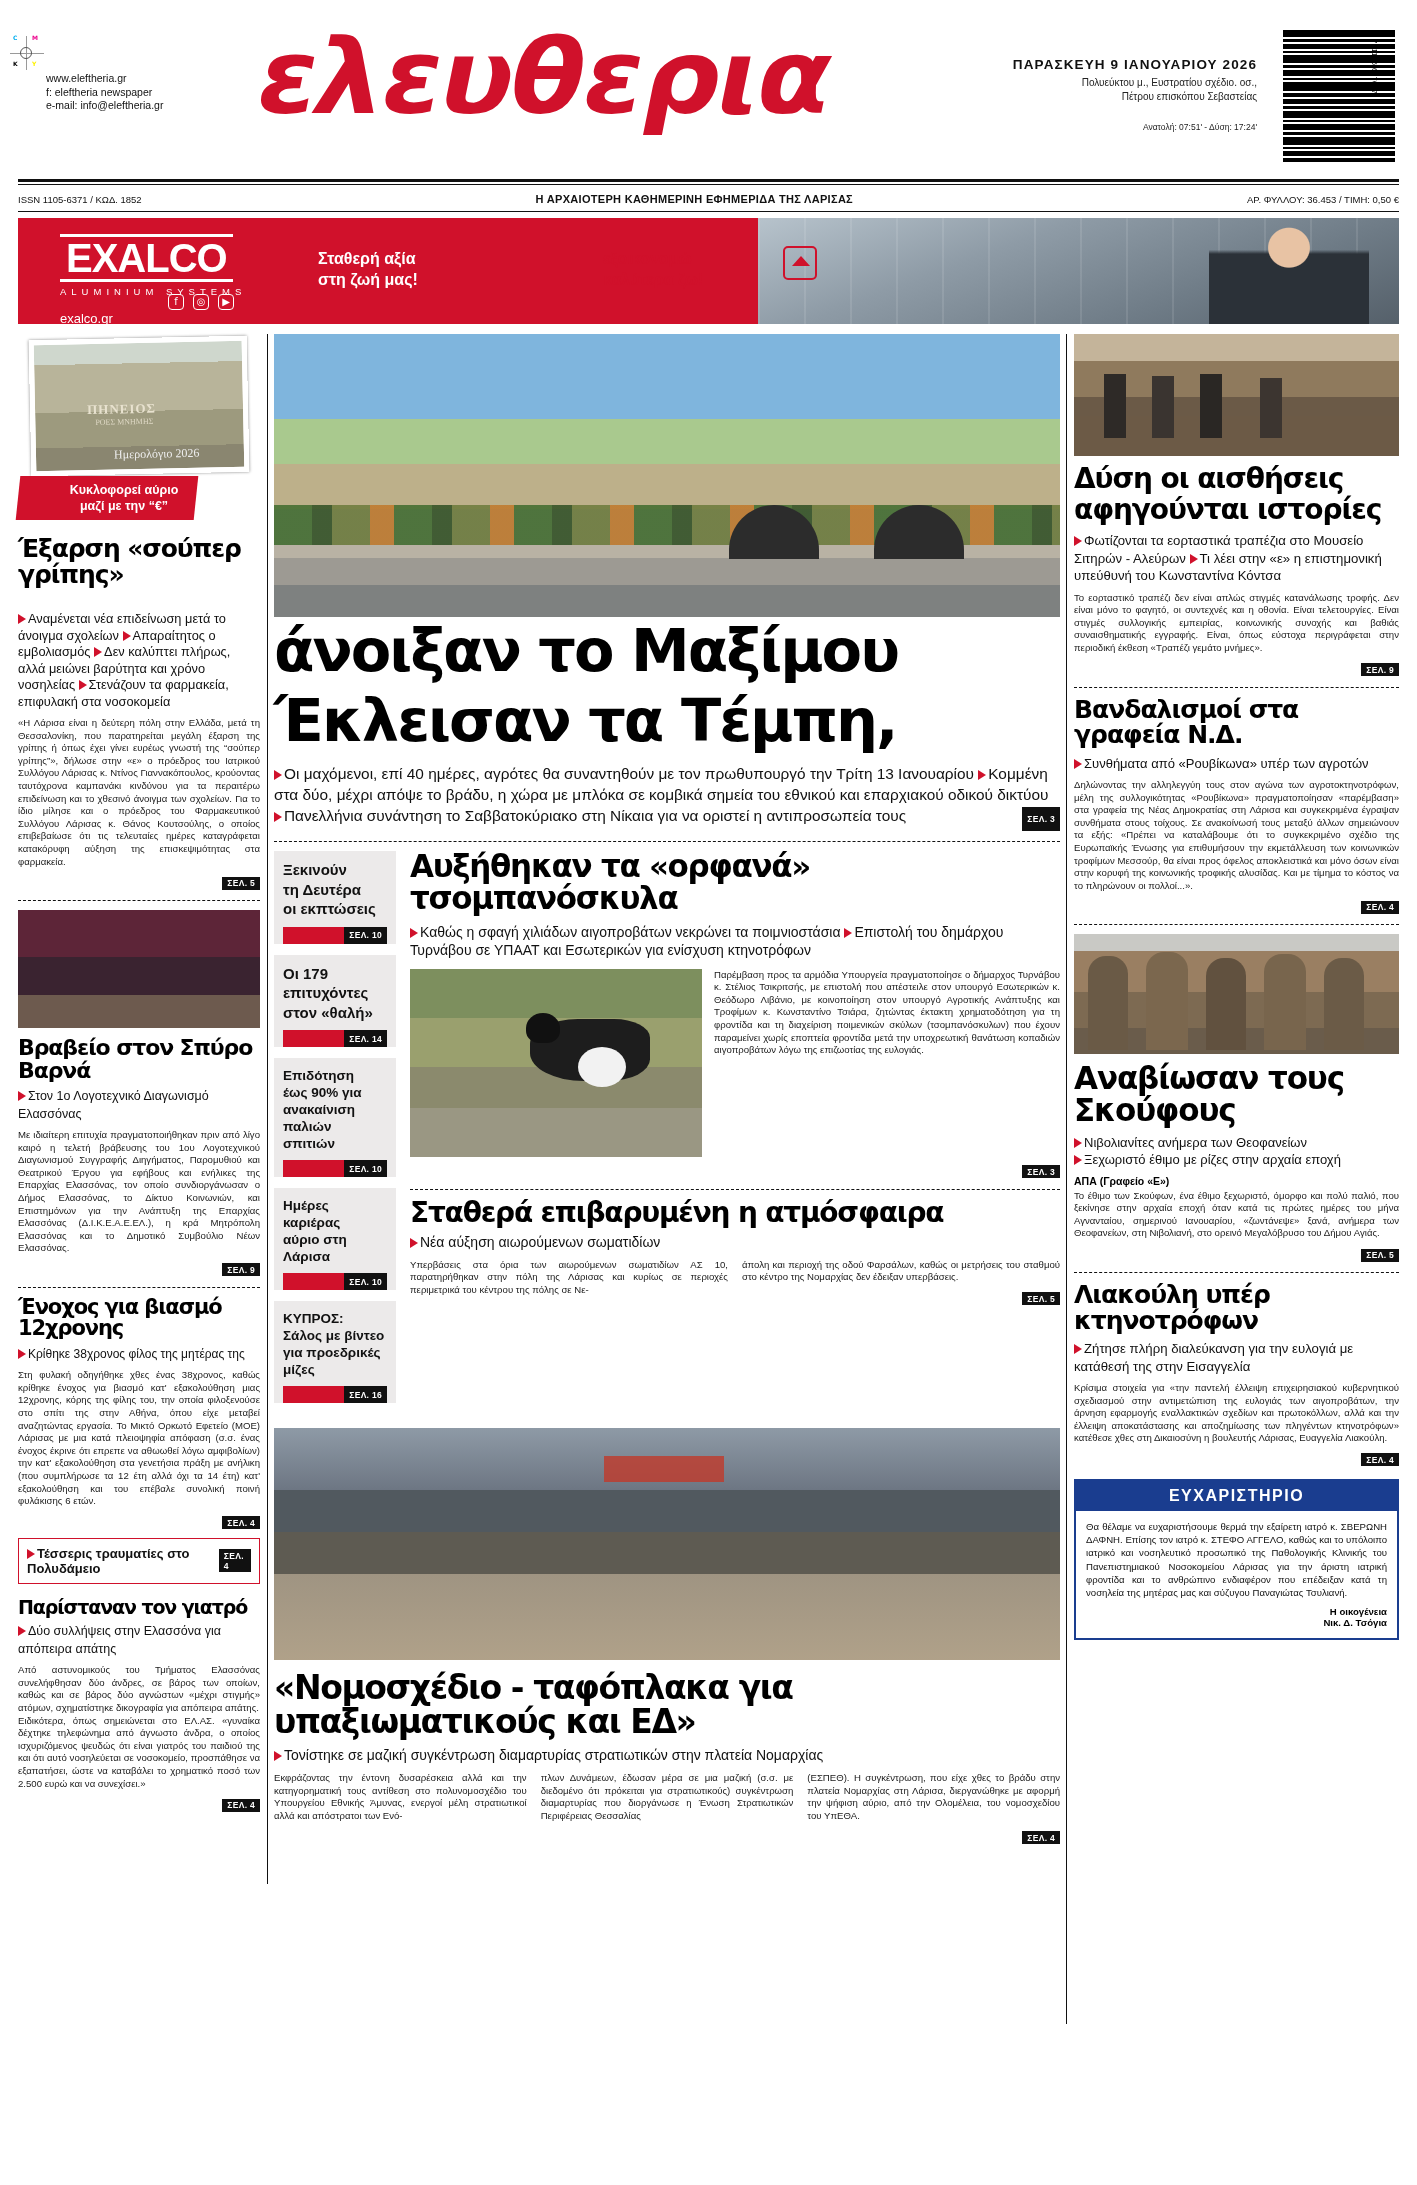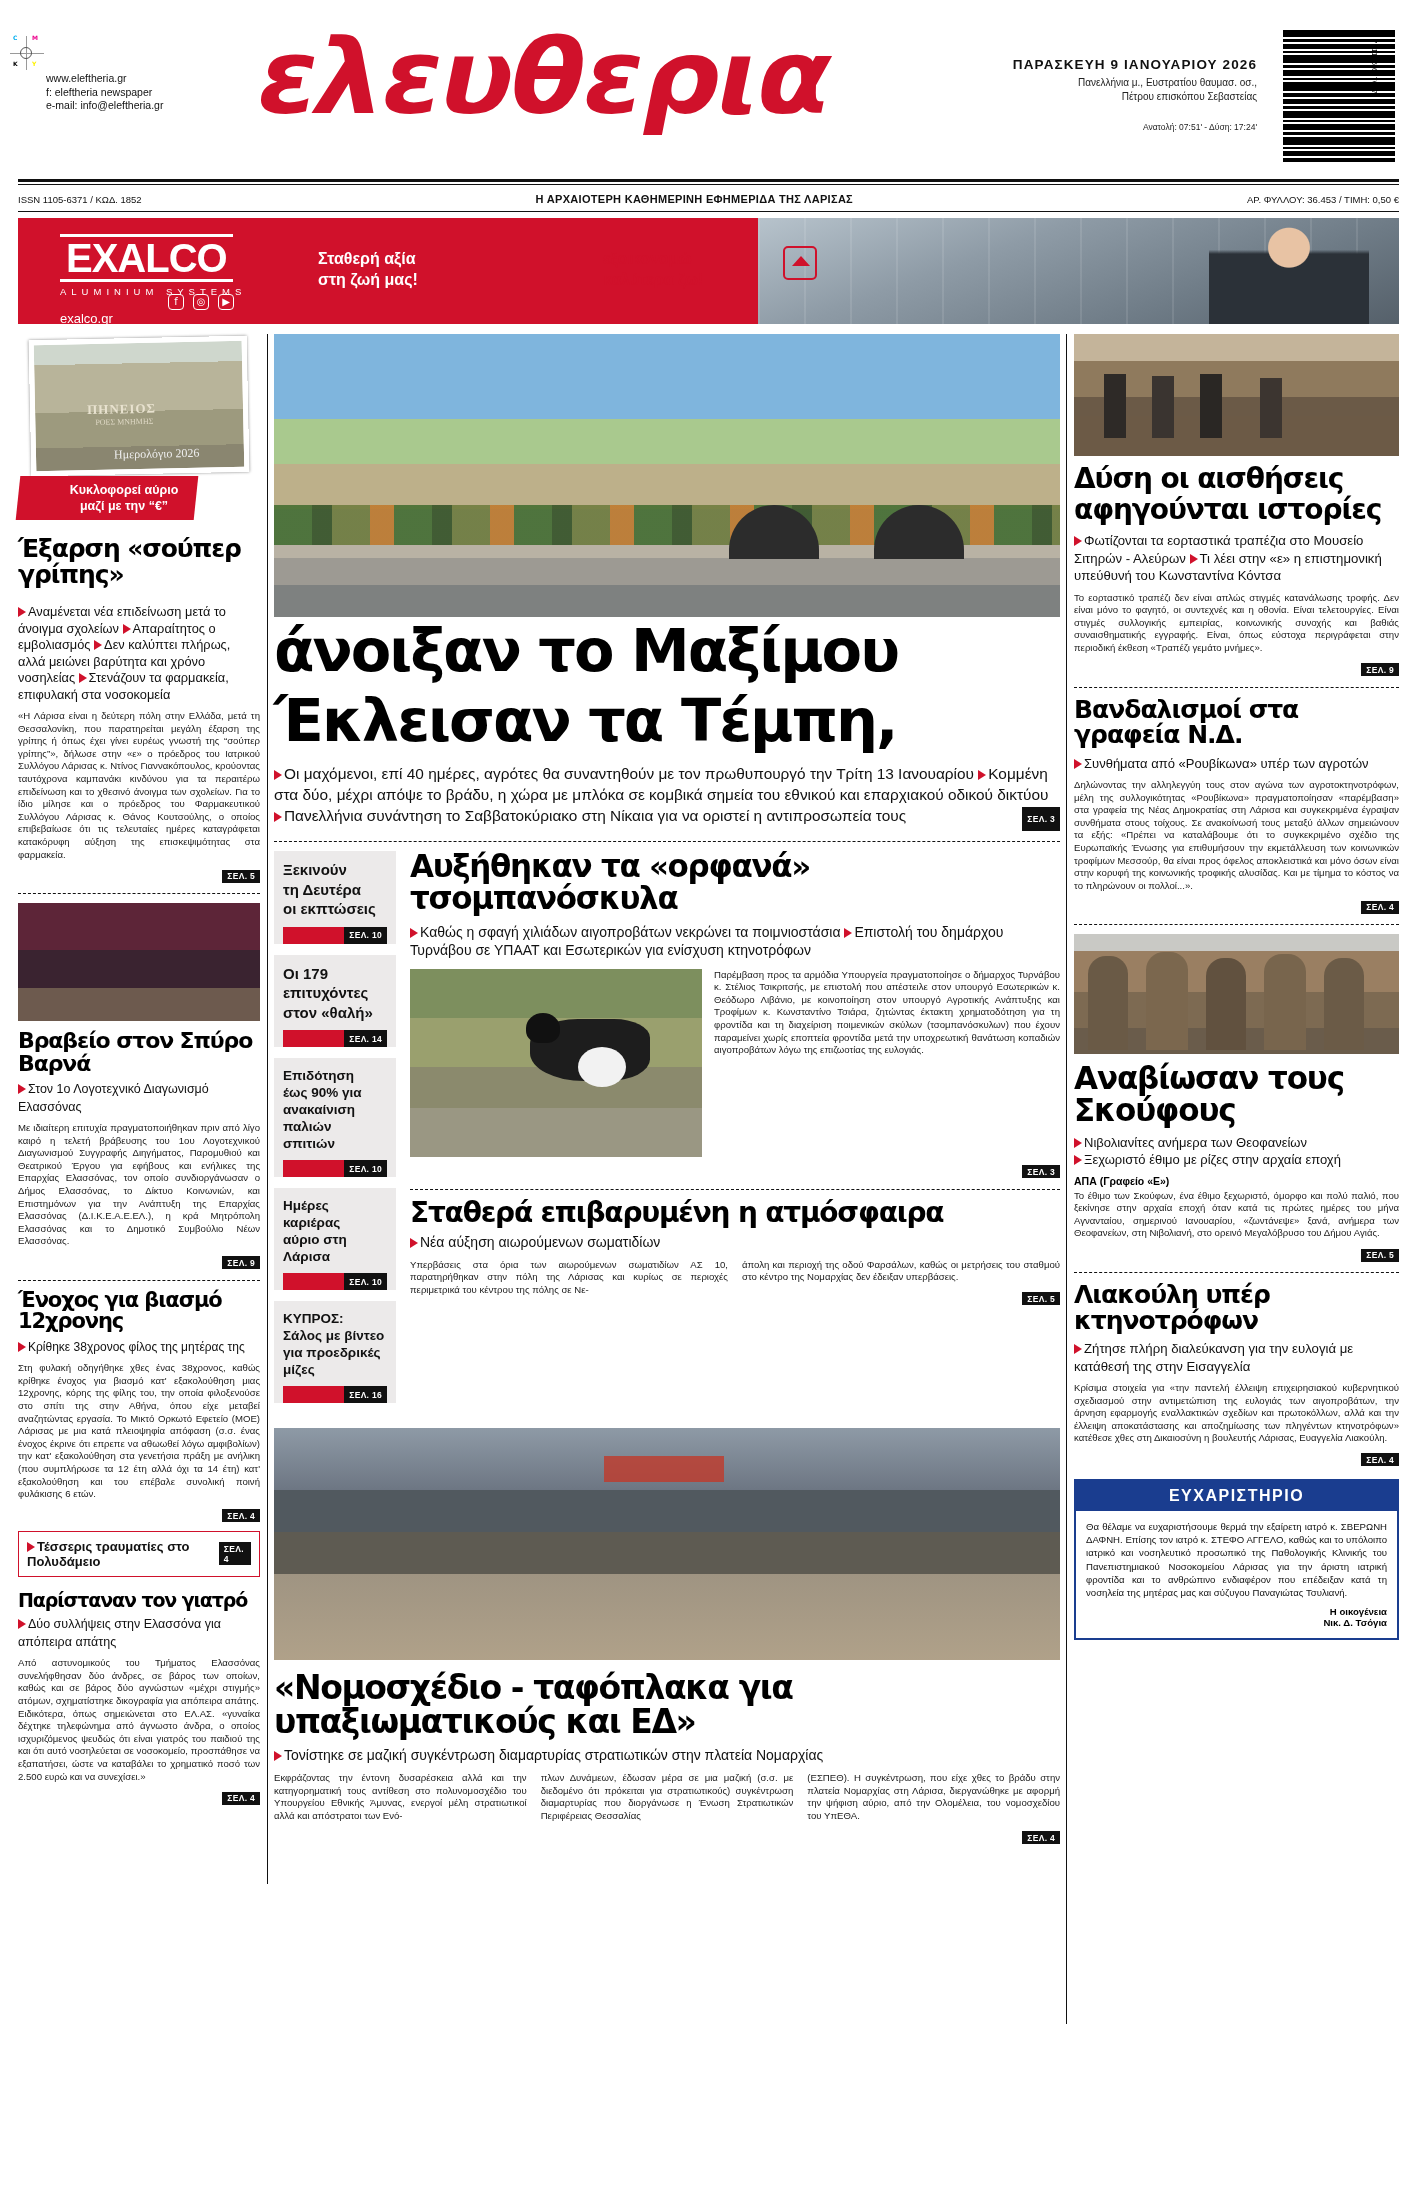--- a/index.html
+++ b/index.html
@@ -175,21 +175,21 @@
       <div>www.eleftheria.gr</div>
       <div>f: eleftheria newspaper</div>
       <div>e-mail: info@eleftheria.gr</div>
     </div>
 
     <div class="logo">ελευθερια</div>
 
     <div class="dateblock">
       <div class="d1">ΠΑΡΑΣΚΕΥΗ 9 ΙΑΝΟΥΑΡΙΟΥ 2026</div>
       <div class="d2">
-        <div>Πανελλήνια μ., Ευστρατίου θαυμασ. οσ.,</div>
+        <div>Πολυεύκτου μ., Ευστρατίου σχέδιο. οσ.,</div>
         <div>Πέτρου επισκόπου Σεβαστείας</div>
       </div>
     </div>
     <div class="sunblock">Ανατολή: 07:51' - Δύση: 17:24'</div>
 
     <div class="barcode">
       <div class="bars" id="barcode-bars">
           <div class="bar" style="top: 0px; height: 7px;"></div>
           <div class="bar" style="top: 9px; height: 3px;"></div>
           <div class="bar" style="top: 14px; height: 5px;"></div>
@@ -260,21 +260,21 @@
           <div class="cal-sub">ΡΟΕΣ ΜΝΗΜΗΣ</div>
           <div class="cal-yr">Ημερολόγιο 2026</div>
         </div>
         <div class="cal-redbox"></div>
         <div class="cal-redtxt" style="white-space:pre-line">Κυκλοφορεί αύριο
 μαζί με την “€”</div>
       </div>
 
       <div style="margin-top:12px;">
         <div class="hl" style="font-size:25px;">Έξαρση «σούπερ γρίπης»</div>
-        <div class="bullets" style="margin-top:17px; font-size:12.8px; line-height:16.5px;">
+        <div class="bullets" style="margin-top:24px; font-size:12.8px; line-height:16.5px;">
           <span class="tri"></span><span>Αναμένεται νέα επιδείνωση μετά το άνοιγμα σχολείων <span class="tri"></span>Απαραίτητος ο εμβολιασμός <span class="tri"></span>Δεν καλύπτει πλήρως, αλλά μειώνει βαρύτητα και χρόνο νοσηλείας <span class="tri"></span>Στενάζουν τα φαρμακεία, επιφυλακή στα νοσοκομεία</span>
         </div>
         <div class="body" style="margin-top:7px;">«Η Λάρισα είναι η δεύτερη πόλη στην Ελλάδα, μετά τη Θεσσαλονίκη, που παρατηρείται μεγάλη έξαρση της γρίπης ή όπως έχει γίνει ευρέως γνωστή της “σούπερ γρίπης”», δήλωσε στην «ε» ο πρόεδρος του Ιατρικού Συλλόγου Λάρισας κ. Ντίνος Γιαννακόπουλος, κρούοντας ταυτόχρονα καμπανάκι κινδύνου για τα περαιτέρω επιδείνωση και το χθεσινό άνοιγμα των σχολείων. Για το ίδιο μίλησε και ο πρόεδρος του Φαρμακευτικού Συλλόγου Λάρισας κ. Θάνος Κουτσούλης, ο οποίος επιβεβαίωσε ότι τις τελευταίες ημέρες καταγράφεται κατακόρυφη αύξηση της επισκεψιμότητας στα φαρμακεία.</div>
         <div class="sel-wrap"><span class="sel">ΣΕΛ. 5</span></div>
       </div>
 
       <div class="dashrule"></div>
 
       <div>
         <div class="ph award" style="height:118px;"></div>

